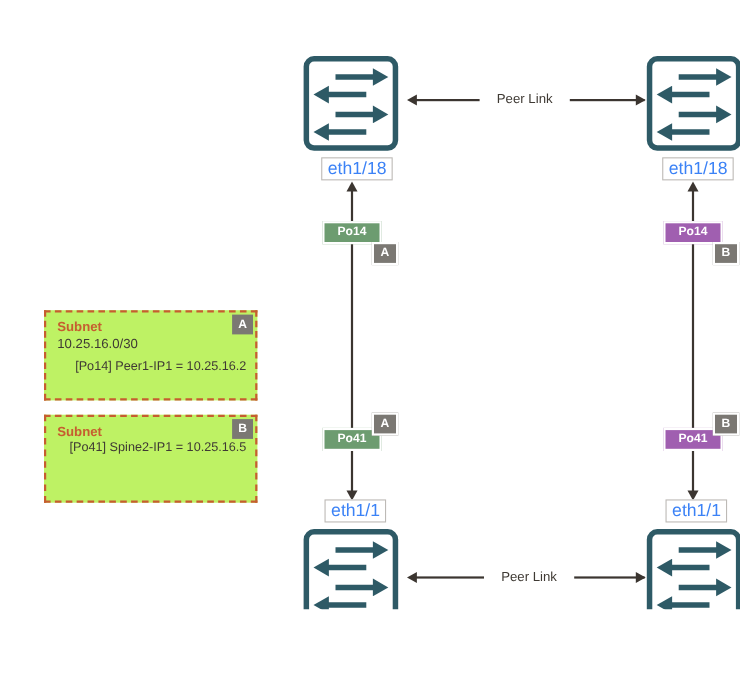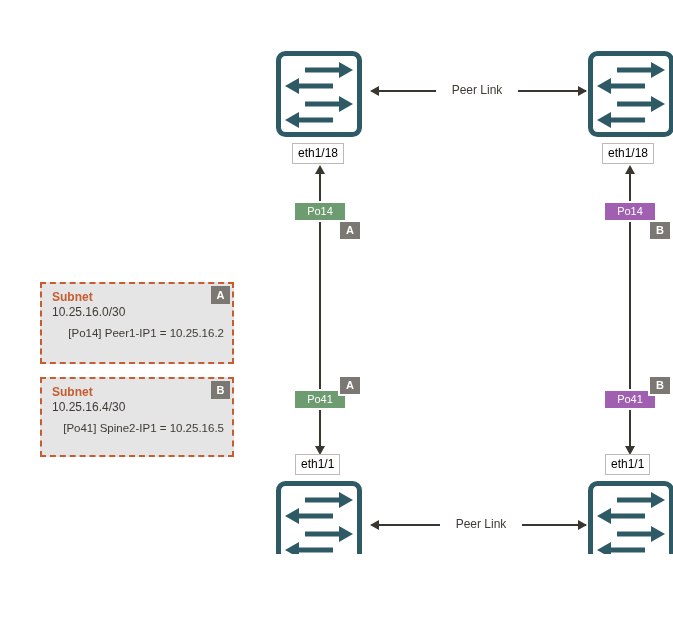--- a/index.html
+++ b/index.html
@@ -6,53 +6,53 @@
   .canvas {
     position:relative; width:673px; height:554px; background:#ffffff;
     font-family:"Liberation Sans", sans-serif; overflow:hidden;margin-left:32px;
   }
   
   .switch { position:absolute; width:88px; height:88px; }
   .switch svg { display:block; }
   
   .port-label {
     position:absolute; background:#ffffff; border:1px solid #bdbab6;
-    color:#000000; font-size:12px; line-height:17px; height:17px;
+    color:#3b82f6; font-size:16px; line-height:17px; height:17px;
     padding:1px 5px; text-align:center; white-space:nowrap;
   }
   
   .h-line { position:absolute; height:2px; background:#3b3530; }
   .v-line { position:absolute; width:2px;  background:#3b3530; }
   .arr { position:absolute; width:0; height:0; }
   .arr-left  { border-top:5px solid transparent; border-bottom:5px solid transparent; border-right:9px solid #3b3530; }
   .arr-right { border-top:5px solid transparent; border-bottom:5px solid transparent; border-left:9px solid #3b3530; }
   .arr-up    { border-left:5px solid transparent; border-right:5px solid transparent; border-bottom:9px solid #3b3530; }
   .arr-down  { border-left:5px solid transparent; border-right:5px solid transparent; border-top:9px solid #3b3530; }
   
   .peer-label {
     position:absolute; width:82px; height:17px; background:#ffffff;
     color:#3f3a34; font-size:12px; line-height:17px; text-align:center; white-space:nowrap;
   }
   
   .po-badge {
     position:absolute; width:50px; height:17px; border:2px solid #ffffff;
-    color:#ffffff; font-size:11px; font-weight:normal; line-height:17px; text-align:center;
+    color:#ffffff; font-size:11px; font-weight:bold; line-height:17px; text-align:center;
   }
   .po-green  { background:#6d9c70; }
   .po-purple { background:#a05fb0; }
   
   .zone-badge {
     position:absolute; width:20px; height:17px; border:2px solid #ffffff;
     background:#7b7873; color:#ffffff; font-size:11px; font-weight:bold;
     line-height:17px; text-align:center;
   }
   
   .subnet-box {
     position:absolute; width:194px; box-sizing:border-box;
-    border:2px dashed #c65d30; padding:6px 8px 6px 10px; background:#e5e5e5;
+    border:2px dashed #c65d30; padding:6px 8px 6px 10px; background:#bef264;
   }
   .subnet-title { color:#c65d30; font-size:12px; font-weight:bold; line-height:15px; }
   .subnet-cidr  { color:#3f3a34; font-size:12px; line-height:15px; margin-bottom:6px; }
   .subnet-entry { color:#3f3a34; font-size:11.5px; line-height:15px; padding-left:4px; white-space:nowrap;text-align:right; }
   .subnet-zone  {
     position:absolute; top:2px; right:2px; width:19px; height:18px;
     background:#7b7873; color:#ffffff; font-size:11px; font-weight:bold;
     line-height:18px; text-align:center;
   }
 </style>
@@ -152,18 +152,17 @@
 
   <div class="subnet-box" style="left:8px; top:282px; height:82px;">
     <div class="subnet-title">Subnet</div>
     <div class="subnet-cidr">10.25.16.0/30</div>
     <div class="subnet-entry">[Po14] Peer1-IP1 = 10.25.16.2</div>
     <div class="subnet-zone">A</div>
   </div>
 
   <div class="subnet-box" style="left:8px; top:377px; height:80px;">
     <div class="subnet-title">Subnet</div>
-    <div class="subnet-cidr">10.25.16.4/30</div>
     <div class="subnet-entry">[Po41] Spine2-IP1 = 10.25.16.5</div>
     <div class="subnet-zone">B</div>
   </div>
 
 </div>
 
 </body></html>

